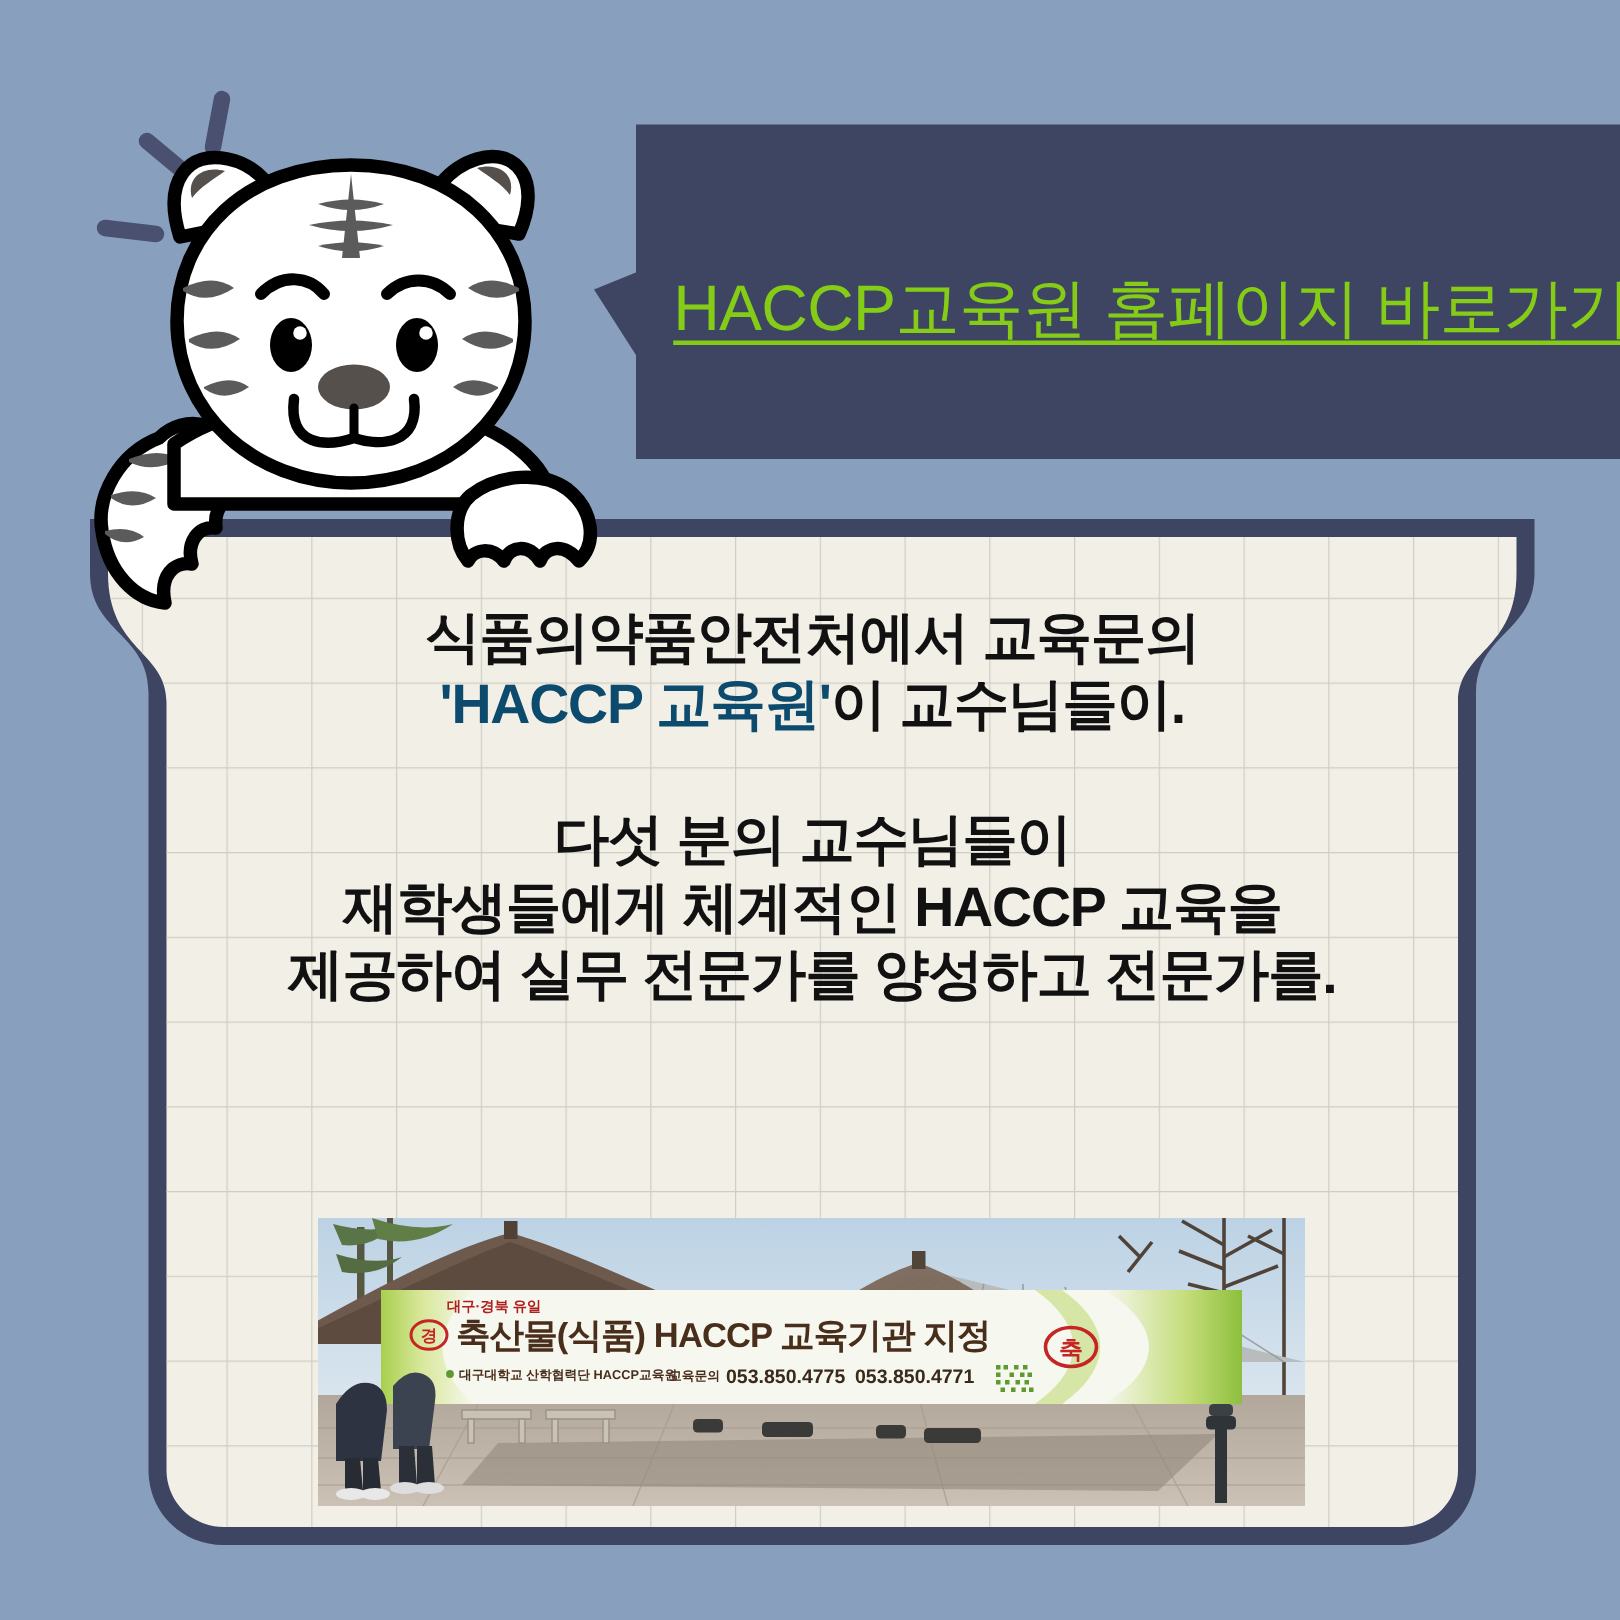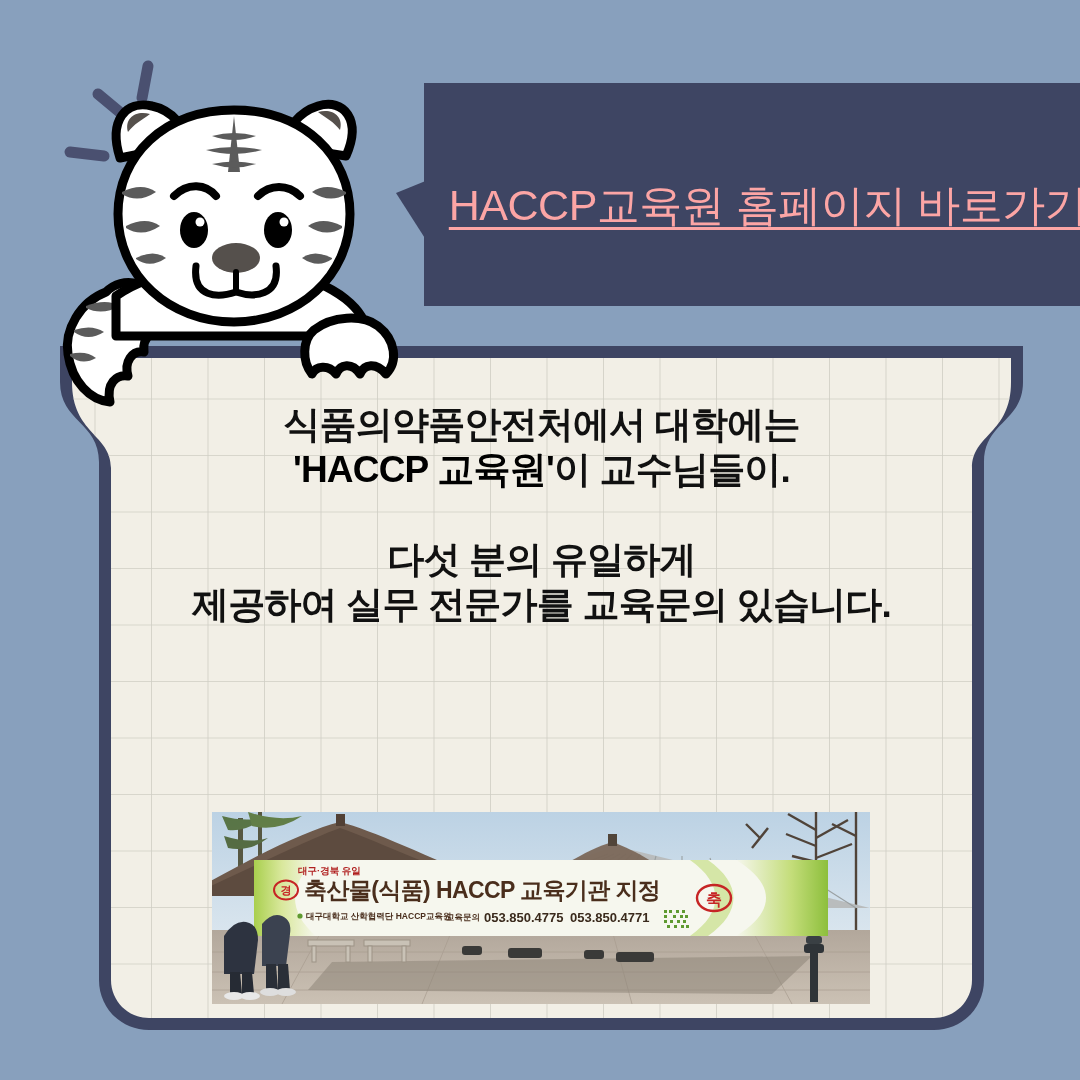--- a/index.html
+++ b/index.html
@@ -23,21 +23,21 @@
     left:396px; top:180px;
     width:0; height:0;
     border-top:13px solid transparent;
     border-bottom:50px solid transparent;
     border-right:32px solid #3e4563;
   }
   #bubble-link {
     position:absolute;
     left:0; right:0; top:0; bottom:0;
     display:flex; align-items:center; justify-content:center;
-    color:#fca5a5;
+    color:#84cc16;
     font-size:43px;
     letter-spacing:-0.5px;
     text-decoration:underline;
     text-underline-offset:7px;
     text-decoration-thickness:3px;
     padding-top:22px;
     padding-left:32px;
     white-space:nowrap;
     text-align:right;
   }
@@ -60,21 +60,21 @@
     left:0; right:0; top:62px;
     text-align:center;
     color:#111111;
     font-size:37px;
     line-height:45px;
     font-weight:bold;
     letter-spacing:-0.8px;
   }
   #card-text .para { margin:0; }
   #card-text .gap { height:45px; }
-  .accent { color:#000000; }
+  .accent { color:#0c4a6e; }
 
   
   #photo {
     position:absolute;
     left:212px; top:812px;
     width:658px; height:192px;
     overflow:hidden;
     background:#8b5cf6;
   }
   #photo svg { display:block; }
@@ -139,27 +139,28 @@
         <pattern id="grid" width="56.5" height="56.5" patternUnits="userSpaceOnUse" x="-6" y="2">
           <path d="M 56.5 0 L 0 0 0 56.5" fill="none" stroke="#cfcec4" stroke-width="1.6"></path>
         </pattern>
       </defs>
       <rect x="0" y="0" width="995" height="710" fill="url(#grid)" clip-path="url(#innerClip)"></rect>
     </svg>
   </div>
 
   <div id="card-text">
     <div class="para">
-      <div>식품의약품안전처에서 대학에는</div>
+      <div>식품의약품안전처에서 교육문의</div>
       <div><span class="accent">'HACCP 교육원'</span><span>이 교수님들이.</span></div>
     </div>
     <div class="gap"></div>
     <div class="para">
-      <div>다섯 분의 유일하게</div>
-      <div>제공하여 실무 전문가를 교육문의 있습니다.</div>
+      <div>다섯 분의 교수님들이</div>
+      <div>재학생들에게 체계적인 HACCP 교육을</div>
+      <div>제공하여 실무 전문가를 양성하고 전문가를.</div>
     </div>
   </div>
 </div>
 
 <div id="photo">
   <svg width="658" height="192" viewBox="0 0 658 192" xmlns="http://www.w3.org/2000/svg">
     <defs>
       <linearGradient id="sky" x1="0" y1="0" x2="0" y2="1">
         <stop offset="0%" stop-color="#bcd2e4"></stop>
         <stop offset="100%" stop-color="#d9e5ee"></stop>

